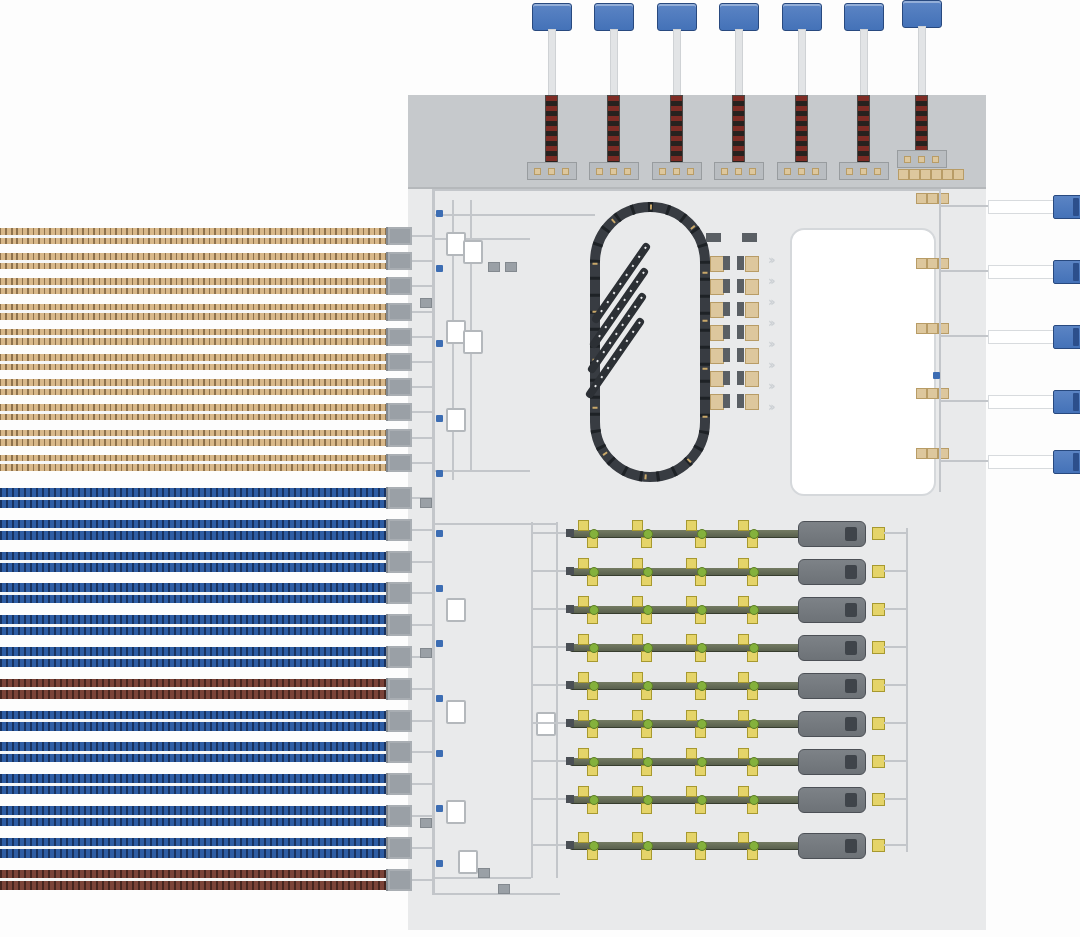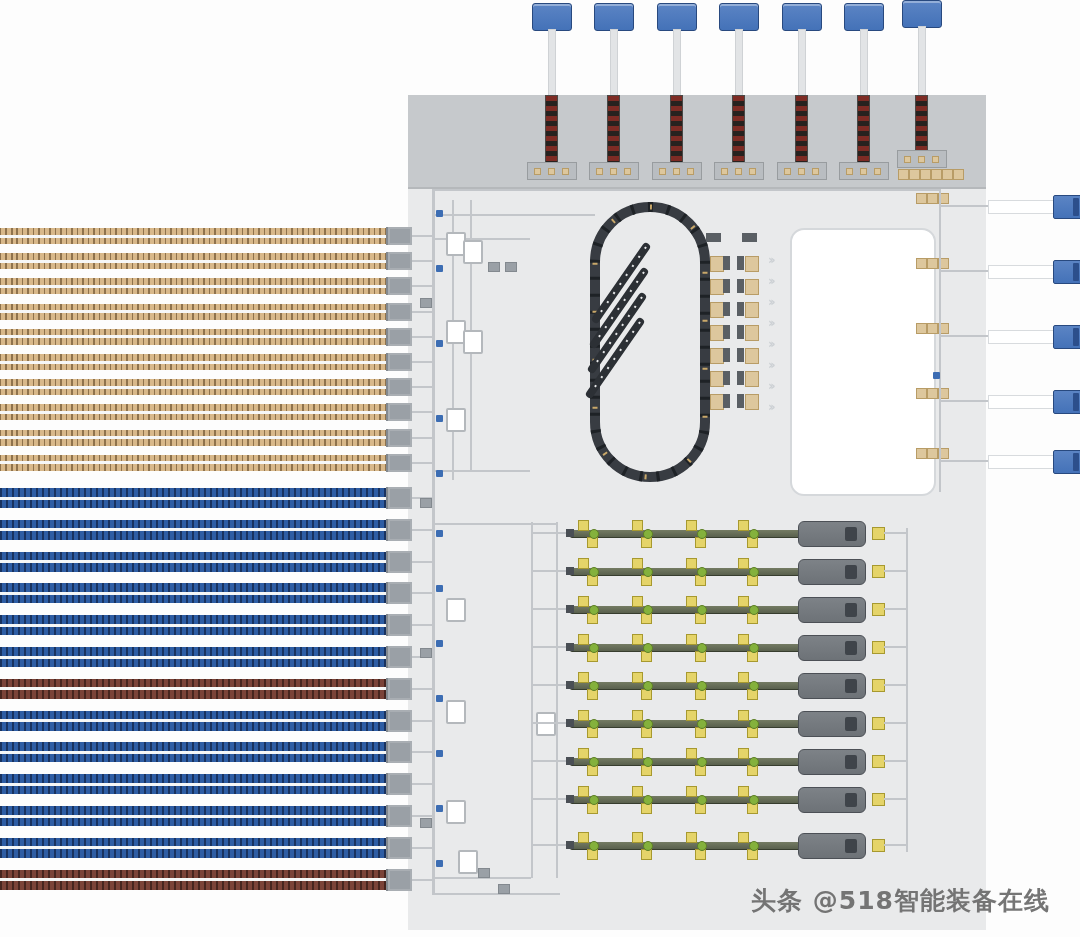--- a/index.html
+++ b/index.html
@@ -518,14 +518,13 @@
     <div class="gmod" style="left: 643px; top: 841px;"></div>
     <div class="ymod" style="left: 686px; top: 832px;"></div>
     <div class="ymod" style="left: 695px; top: 849px;"></div>
     <div class="gmod" style="left: 697px; top: 841px;"></div>
     <div class="ymod" style="left: 738px; top: 832px;"></div>
     <div class="ymod" style="left: 747px; top: 849px;"></div>
     <div class="gmod" style="left: 749px; top: 841px;"></div>
     <div class="machine" style="left: 798px; top: 833px;"></div>
     <div class="ymod" style="left: 872px; top: 839px; width: 11px; height: 11px;"></div>
     <div class="hline" style="left: 884px; top: 844px; width: 22px;"></div>
-    <div class="watermark">头条 @518智能装备在线</div>
 </div>
 
 </body></html>

